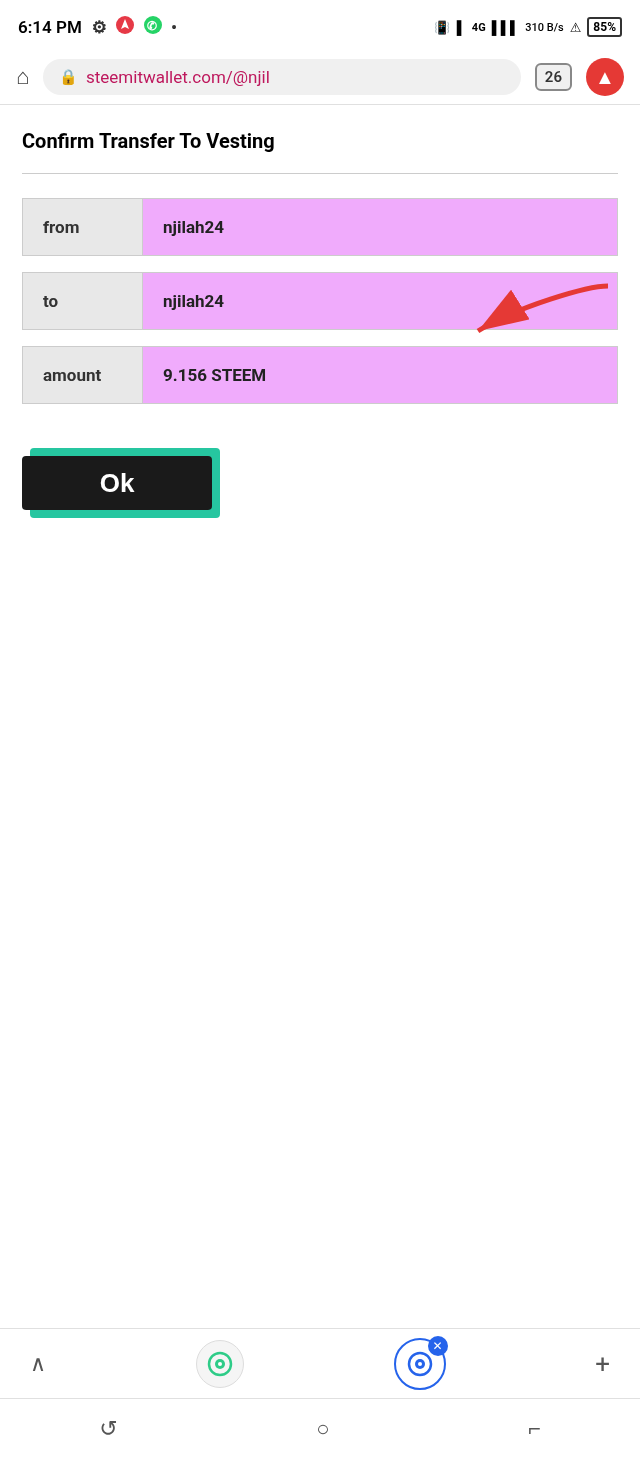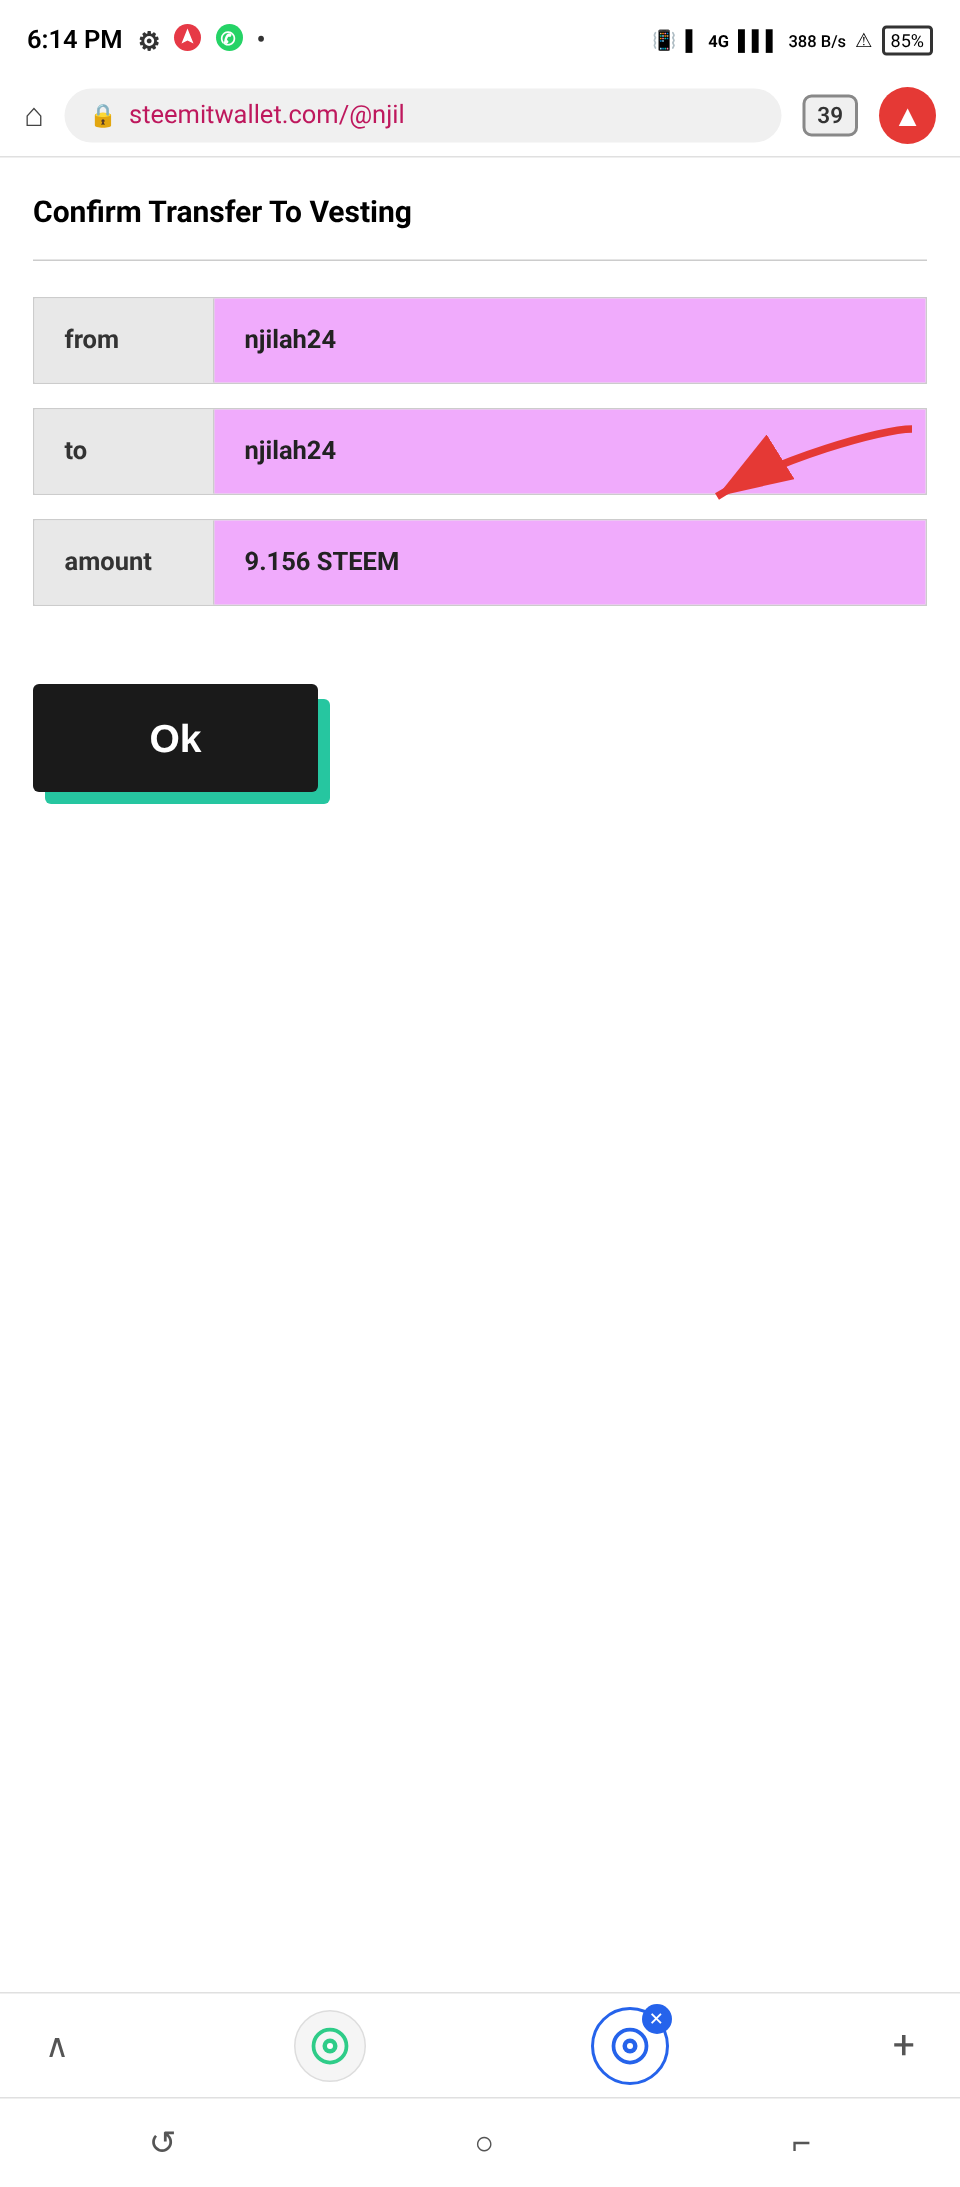--- a/index.html
+++ b/index.html
@@ -43,21 +43,21 @@
       align-items: center;
       gap: 6px;
       font-size: 13px;
       font-weight: 500;
     }
     .battery-box {
       border: 2px solid #333;
       border-radius: 3px;
       padding: 1px 4px;
       font-size: 12px;
-      font-weight: 400;
+      font-weight: 700;
       position: relative;
     }
 
     
     .browser-bar {
       display: flex;
       align-items: center;
       padding: 8px 16px;
       background: #fff;
       gap: 14px;
@@ -153,21 +153,21 @@
       height: 70px;
       background: #26c6a0;
       border-radius: 4px;
     }
     .ok-button {
       position: relative;
       background: #1a1a1a;
       color: #fff;
       border: none;
       width: 190px;
-      height: 72px;
+      height: 54px;
       font-size: 26px;
       font-weight: 700;
       border-radius: 4px;
       cursor: pointer;
       z-index: 1;
     }
 
     
     .bottom-nav {
       position: fixed;
@@ -272,35 +272,35 @@
           </svg>
       </span>
       <span class="dot-icon">•</span>
     </div>
   </div>
   <div class="status-right">
     <span>📳</span>
     <span>▌</span>
     <span style="font-size:11px;font-weight:700;">4G</span>
     <span>▌▌▌</span>
-    <span style="font-size:11px;">388 B/s</span>
+    <span style="font-size:11px;">310 B/s</span>
     <span>⚠</span>
     <span class="battery-box">
       <span>85</span>%
     </span>
   </div>
 </div>
 
 <div class="browser-bar">
   <span class="home-btn">⌂</span>
   <div class="url-bar">
     <span class="lock-icon">🔒</span>
     <span class="url-text">steemitwallet.com/@njil</span>
   </div>
-  <div class="tab-count">39</div>
+  <div class="tab-count">26</div>
   <div class="upload-btn">
     <span>▲</span>
   </div>
 </div>
 
 <div class="main-content">
   <h1 class="page-title">Confirm Transfer To Vesting</h1>
   <hr class="divider">
 
   

